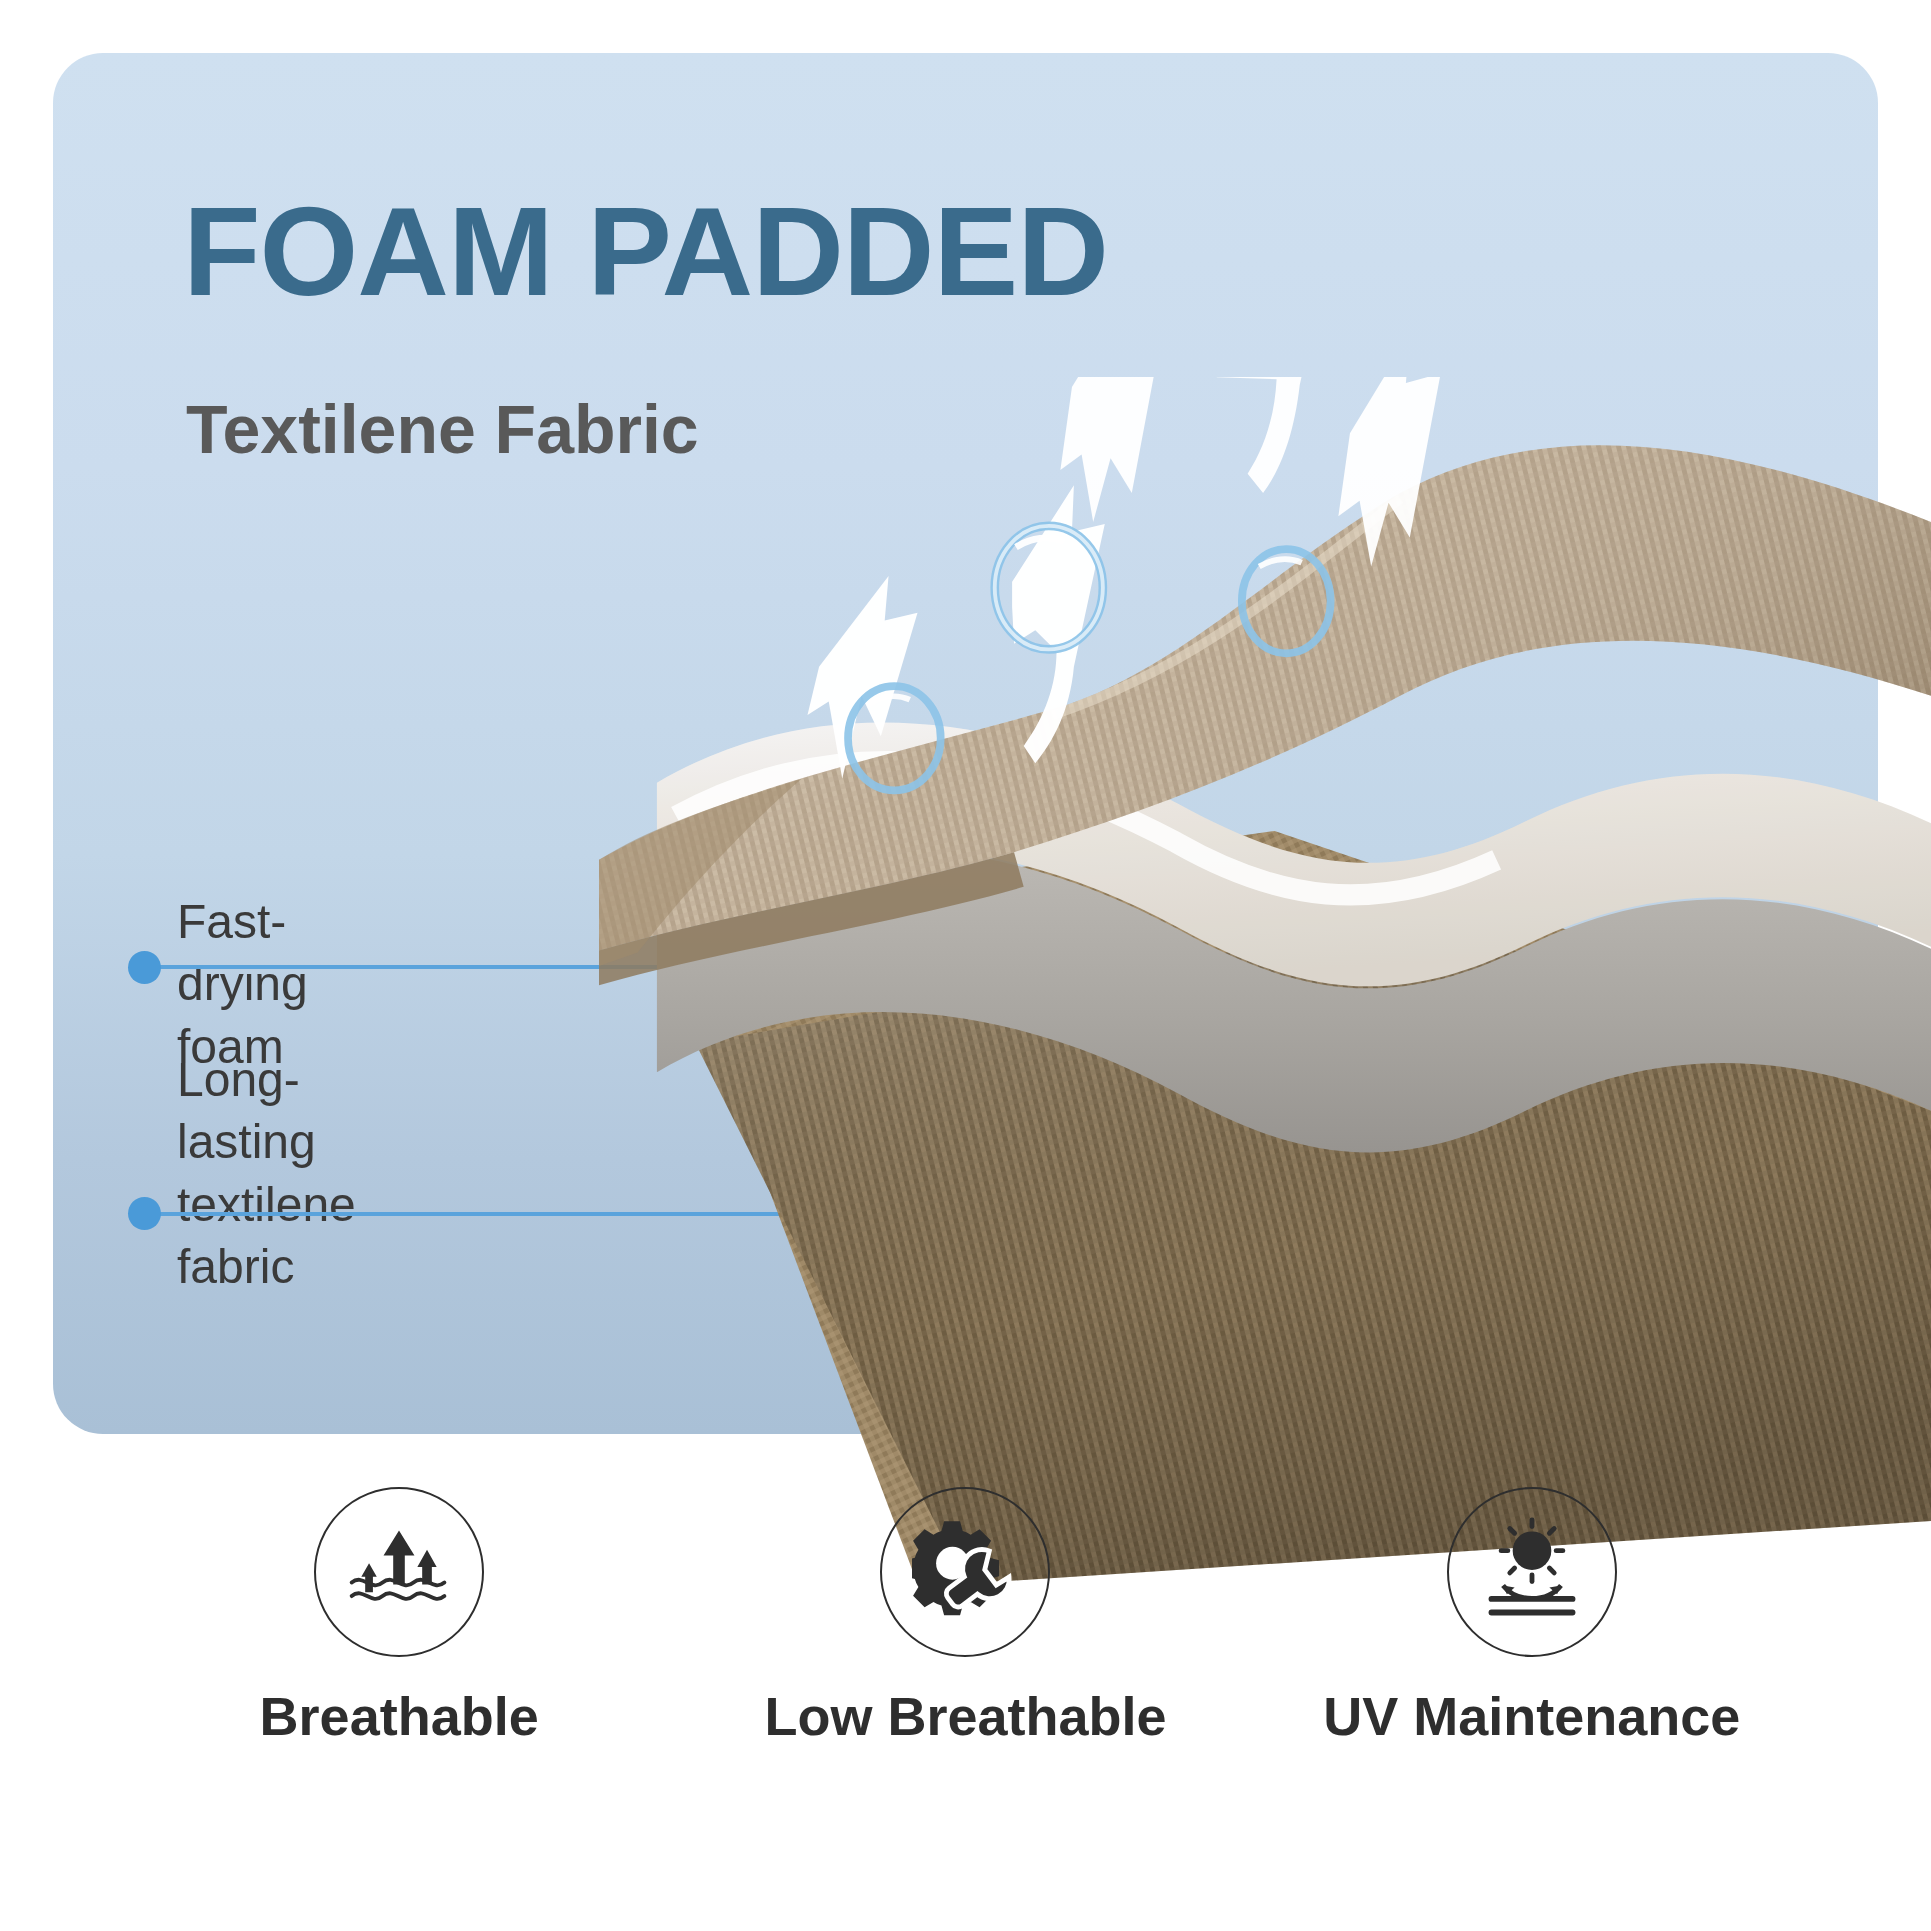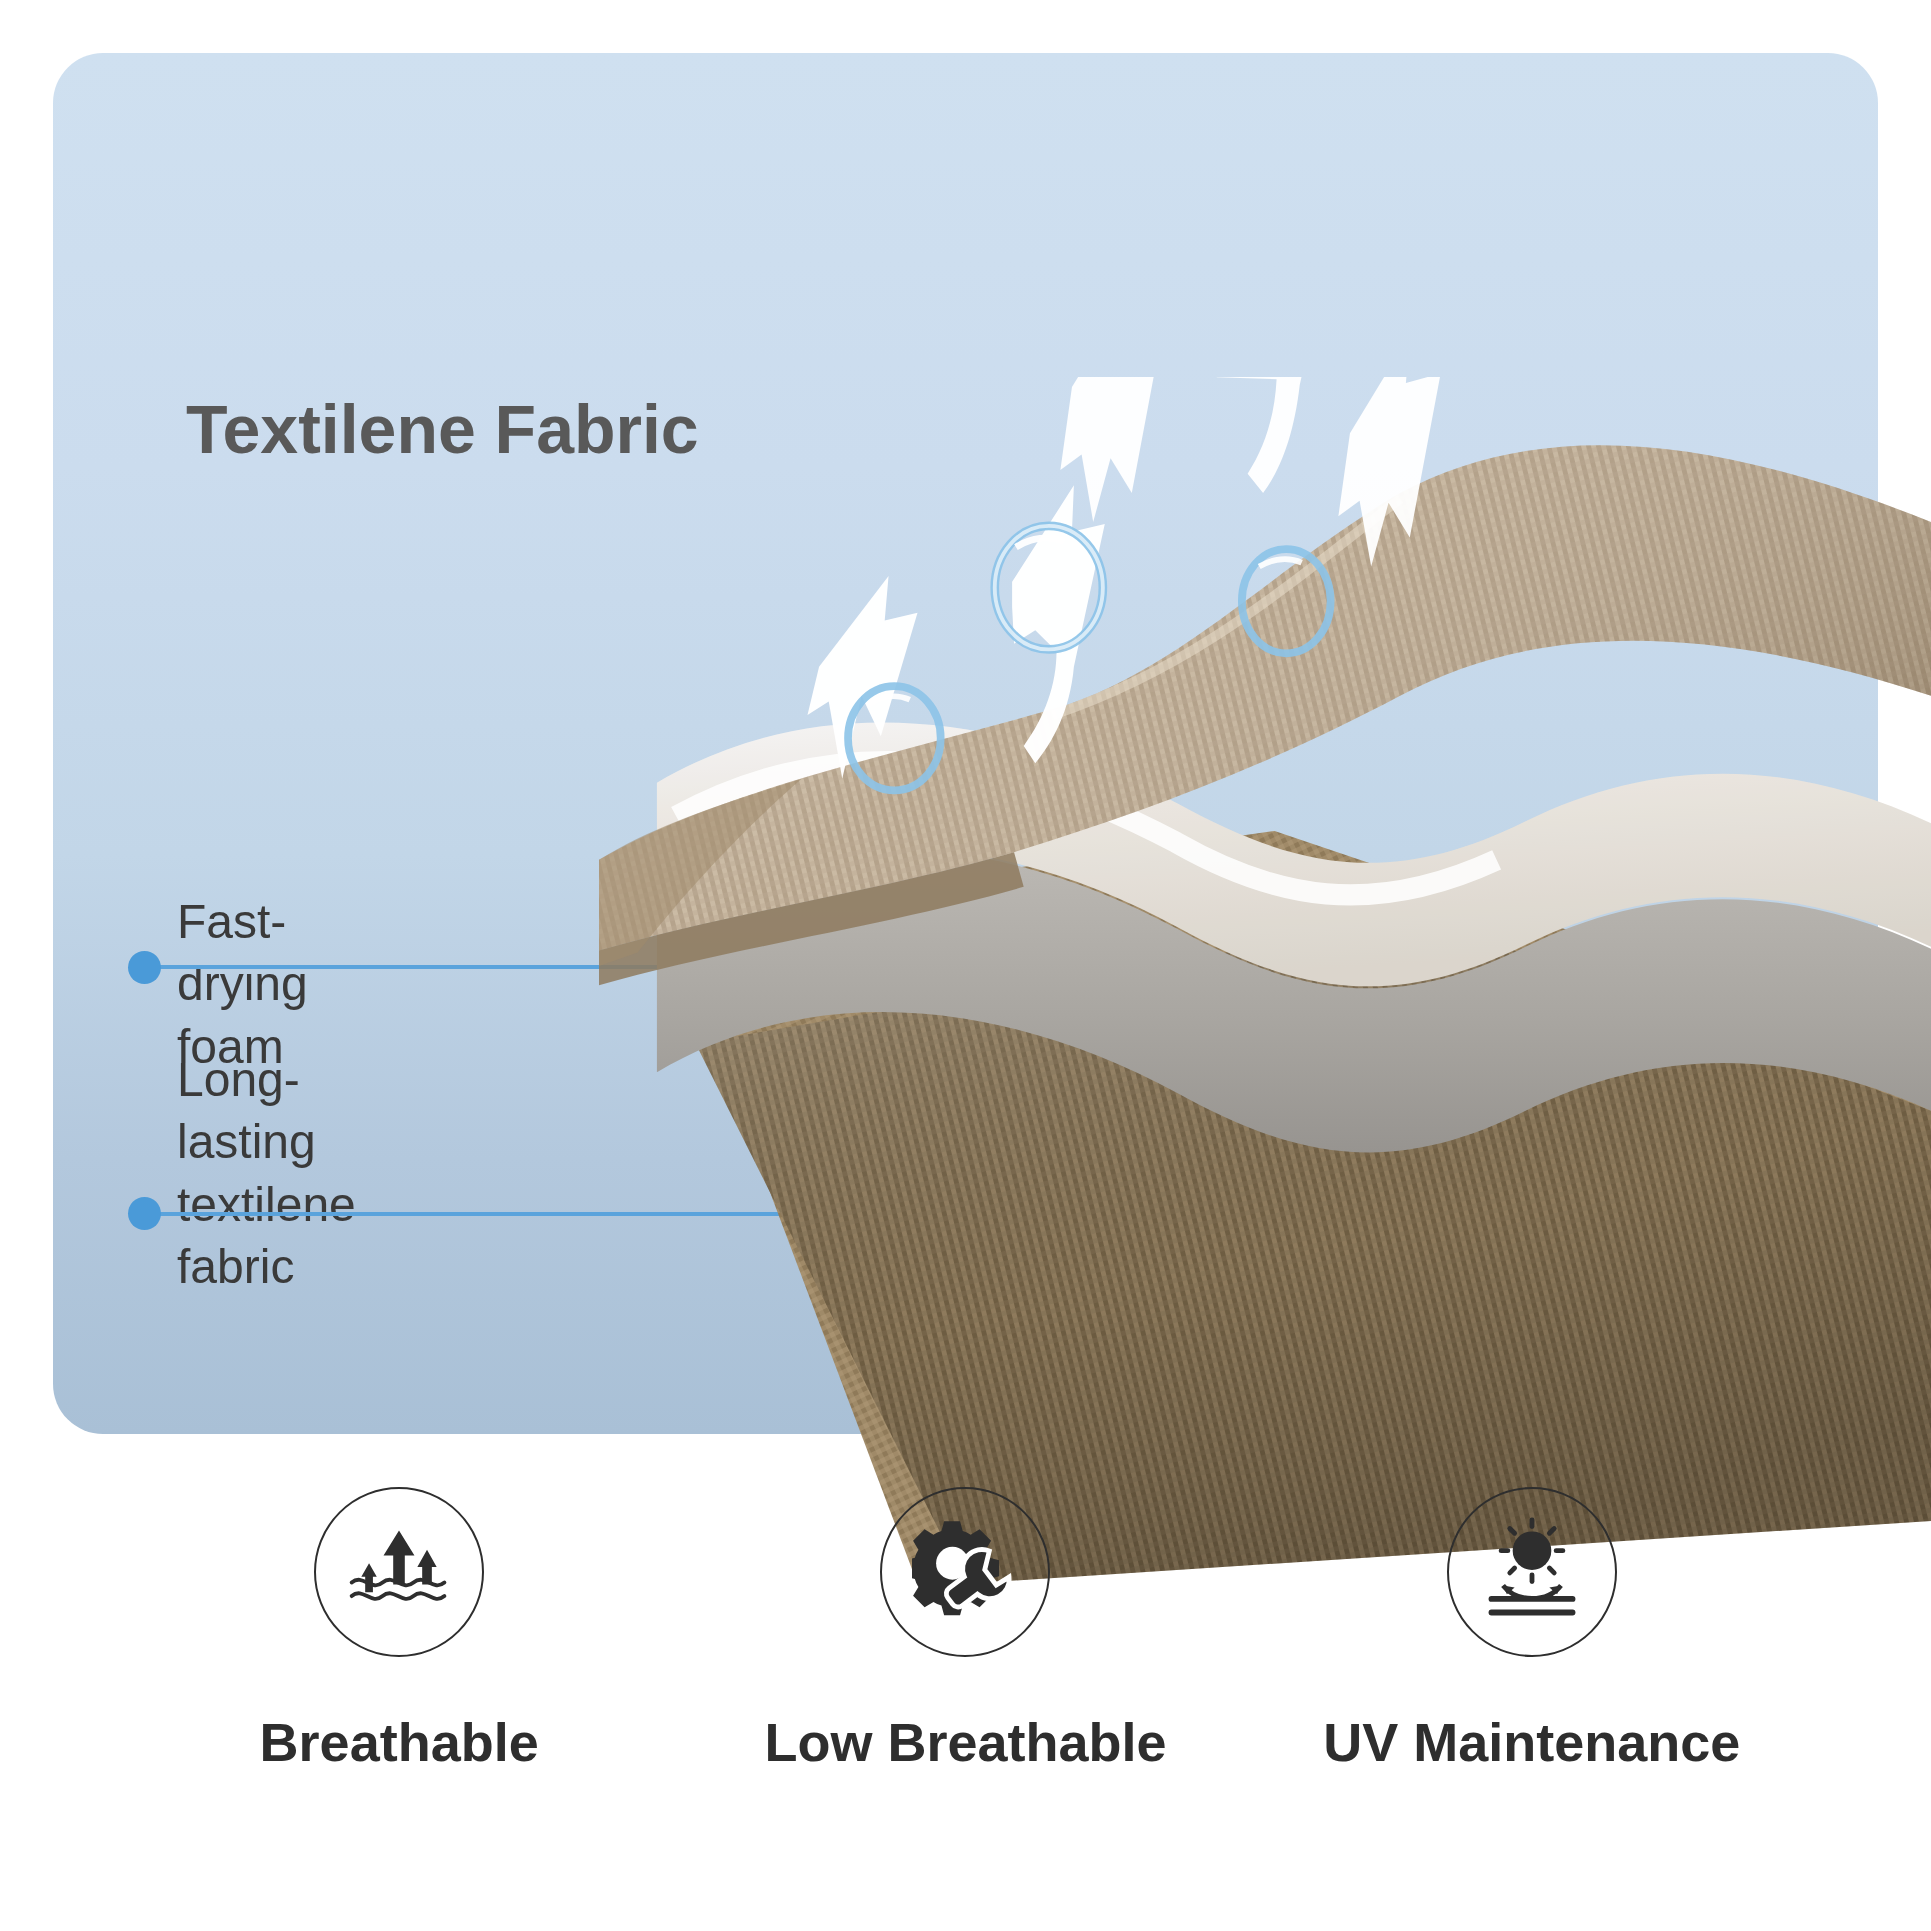--- a/index.html
+++ b/index.html
@@ -94,34 +94,35 @@
     align-items:center;
   }
   .fcircle{
     width:170px;height:170px;
     border-radius:50%;
     border:2.9px solid #2e2e2e;
     display:flex;align-items:center;justify-content:center;
     box-sizing:border-box;
   }
   .flabel{
-    margin-top:54px;
+    margin-top:28px;
     font-size:54px;
     font-weight:700;
     color:#2e2e2e;
     white-space:nowrap;
   }
 </style>
 </head>
 <body>
 
 <div id="root">
 
   <div class="panel">
 
+    <div class="title">FOAM PADDED</div>
     <div class="subtitle">Textilene Fabric</div>
 
     <div class="callout" id="callout-foam">
       <div class="ctext">Fast-drying foam</div>
       <div class="cline"></div>
       <div class="cdot"></div>
     </div>
 
     <div class="callout" id="callout-fabric">
       <div class="ctext">Long-lasting textilene

